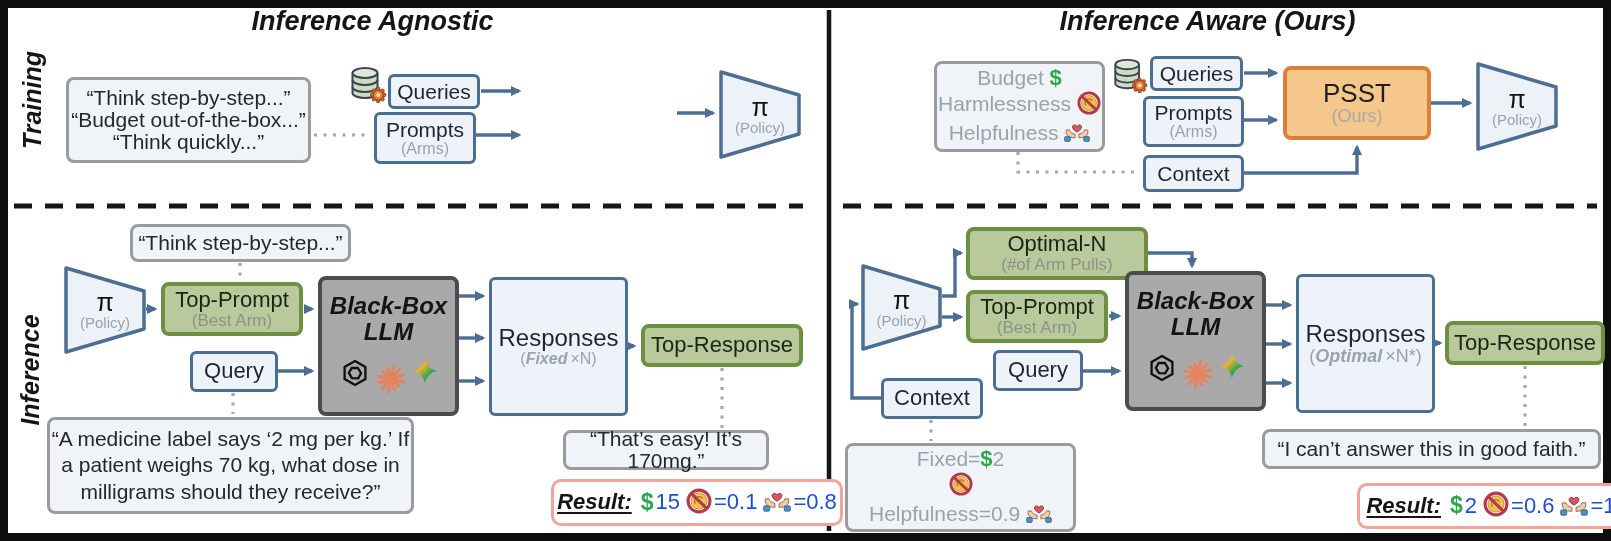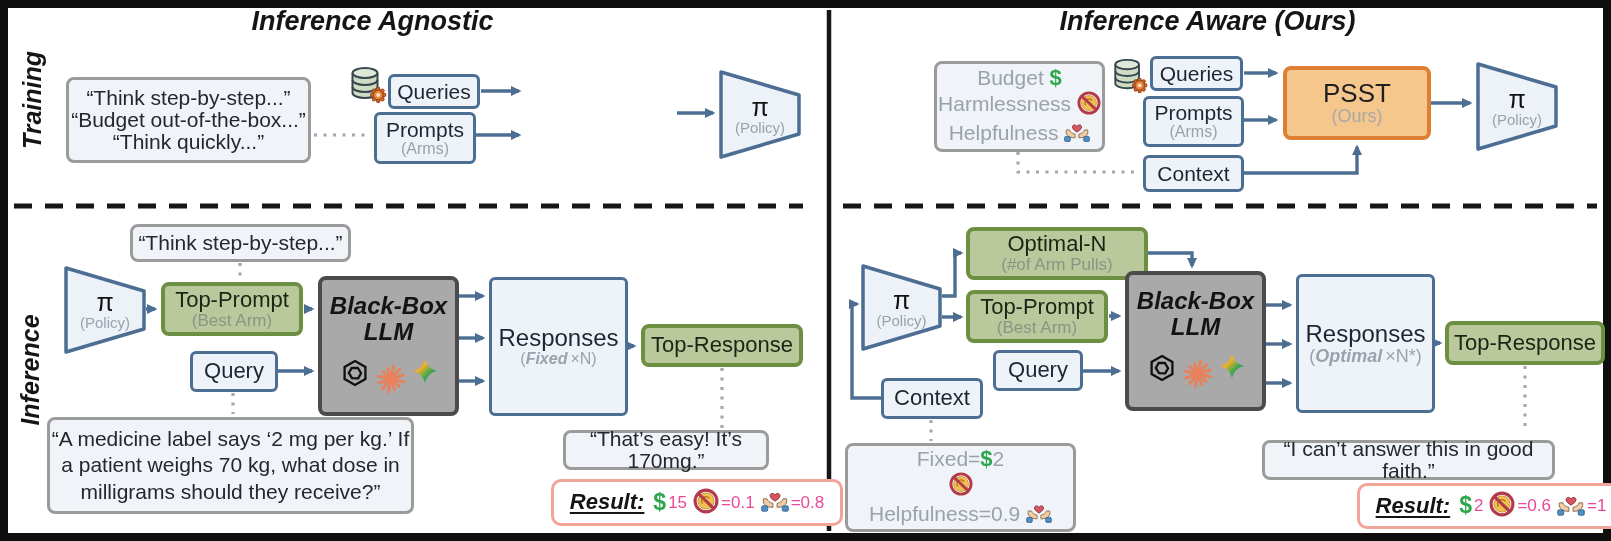--- a/index.html
+++ b/index.html
@@ -16,21 +16,21 @@
   .sub{color:#9aa2ab;}
   .green .sub{color:#8e9386;}
   .title{position:absolute;font-size:27px;font-weight:bold;font-style:italic;color:#151515;text-align:center;text-decoration-thickness:3px;text-underline-offset:5px;}
   .vlabel{position:absolute;font-size:25px;font-weight:bold;font-style:italic;color:#151515;text-align:center;transform:rotate(-90deg);}
   .quote{font-size:21px;color:#23282e;}
   .pi-text{position:absolute;inset:0;display:flex;flex-direction:column;align-items:center;justify-content:center;line-height:1.0;}
   .pi-sym{font-size:25px;color:#111;}
   .pi-sub{font-size:15px;color:#9aa2ab;}
   .dollar{color:#2ea64e;font-weight:bold;}
   .rlabel{font-size:22px;font-weight:bold;font-style:italic;color:#151515;text-decoration:underline;text-underline-offset:3px;}
-  .rval{font-size:17px;color:#ec4899;}
+  .rval{font-size:22px;color:#1d4ed8;}
   .rdollar{font-size:23px;}
   .icon{display:inline-block;vertical-align:middle;}
   svg.overlay{position:absolute;left:0;top:0;pointer-events:none;}
   .llmtitle{font-weight:bold;font-style:italic;font-size:24px;line-height:1.1;}
   .iconrow{display:flex;align-items:center;gap:4px;margin-top:4px;}
 </style>
 </head>
 <body>
 
 <div id="fig">
@@ -359,21 +359,21 @@
 
   <div class="box blue" style="left:1296px;top:274px;width:139px;height:139px;">
     <div style="font-size:24px;">Responses</div>
     <div class="sub" style="font-size:18px;"><span>(</span><span style="font-weight:bold;font-style:italic;">Optimal</span><span style="margin-left:3px;">×N*)</span></div>
   </div>
 
   <div class="box green" style="left:1445px;top:321px;width:160px;height:44px;font-size:22px;">
     <div>Top-Response</div>
   </div>
 
-  <div class="box grayq quote" style="left:1262px;top:440px;width:293px;height:40px;">
+  <div class="box grayq quote" style="left:1262px;top:429px;width:339px;height:40px;">
     <div>“I can’t answer this in good faith.”</div>
   </div>
 
   <div class="box resultbox" style="left:1333px;top:483px;width:268px;height:46px;">
     <span class="rlabel">Result:</span>
     <span class="rdollar dollar" style="margin-left:3px;">$</span>
       <span class="rval" style="margin-left:-4px;">2</span>
     <span class="icon"><svg width="26" height="26" viewBox="0 0 30 30">
           <circle cx="15" cy="15" r="12.6" fill="#fff"></circle>
           <circle cx="15" cy="15" r="9.3" fill="#f2c04e" stroke="#c98a2e" stroke-width="1"></circle>

